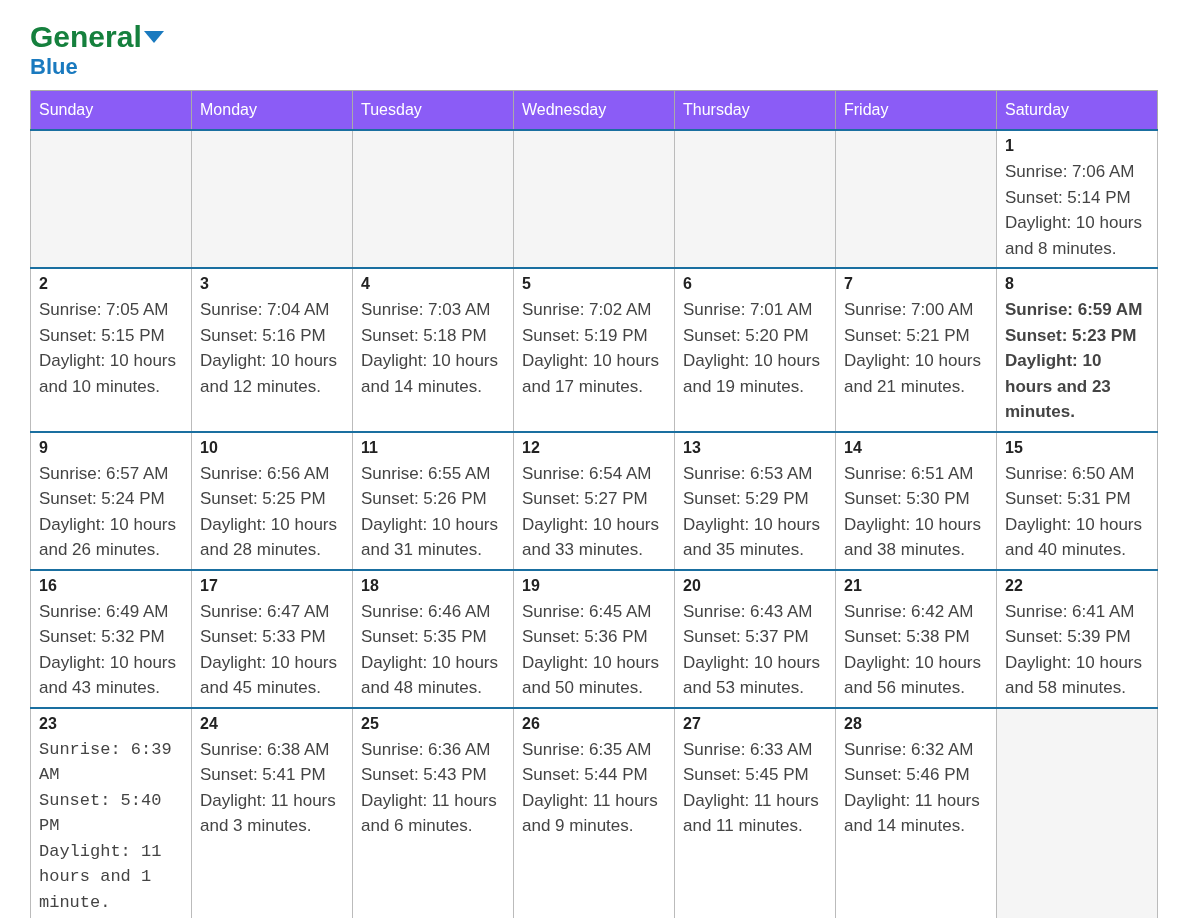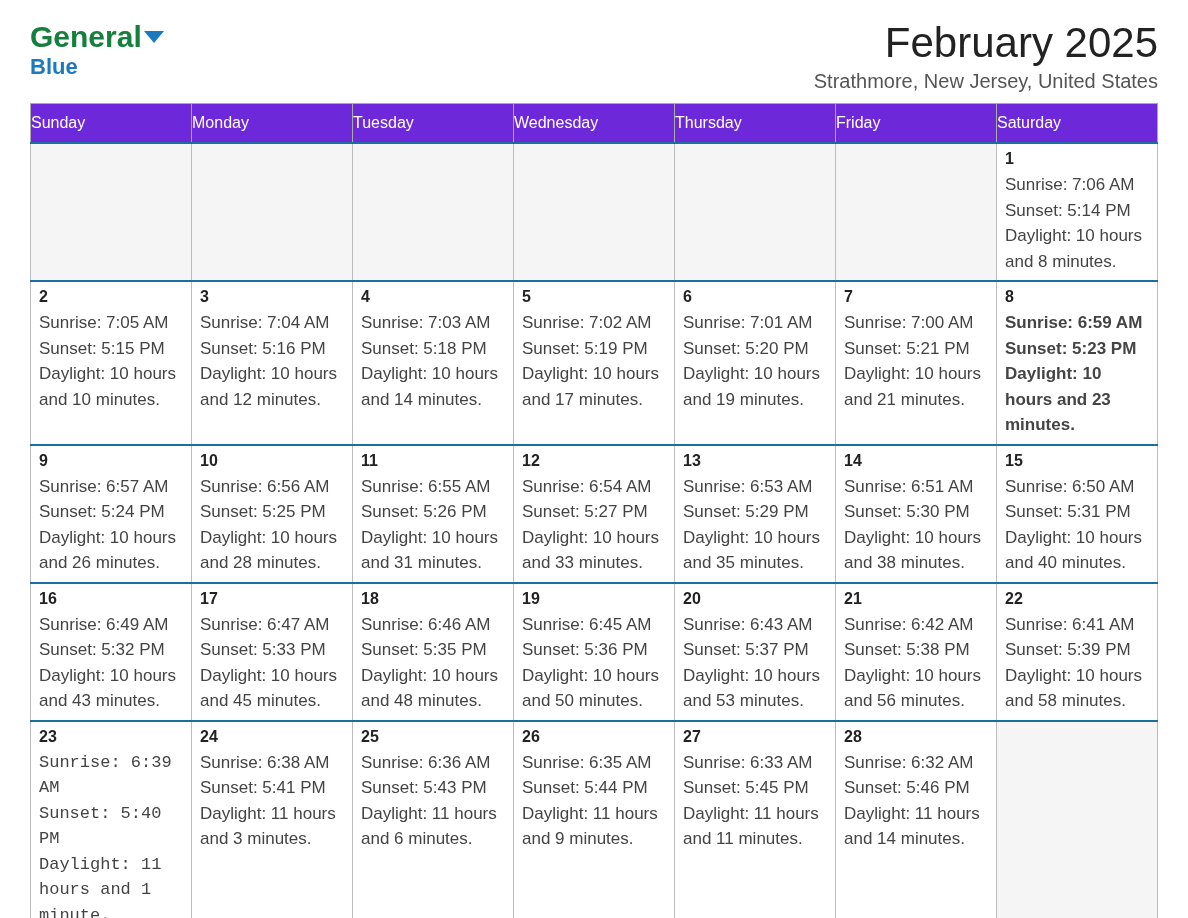--- a/index.html
+++ b/index.html
@@ -59,23 +59,23 @@
       font-size: 20px;
       color: #555;
       margin-top: 4px;
     }
     .calendar {
       width: 100%;
       border-collapse: collapse;
       margin-top: 10px;
     }
     .calendar th {
-      background-color: #6d28d9;
+      background-color: #8b5cf6;
       color: #fff;
-      padding: 10px 0;
+      padding: 10px 8px;
       font-size: 16px;
       font-weight: normal;
       text-align: left;
       border: 1px solid #aaa;
     }
     .calendar td {
       border: 1px solid #bbb;
       vertical-align: top;
       padding: 6px 8px;
       width: calc(100% / 7);
@@ -103,24 +103,20 @@
 </head>
 <body>
 
 <div class="header">
   <div class="logo">
     <div class="logo-line1">
       <span class="logo-general">General</span>
       <span class="logo-arrow"></span>
     </div>
     <span class="logo-blue">Blue</span>
-  </div>
-  <div class="title-section">
-    <div class="month-title">February 2025</div>
-    <div class="location-title">Strathmore, New Jersey, United States</div>
   </div>
 </div>
 
 <table class="calendar">
   <thead>
     <tr>
     <th>Sunday</th>
         <th>Monday</th>
         <th>Tuesday</th>
         <th>Wednesday</th>

